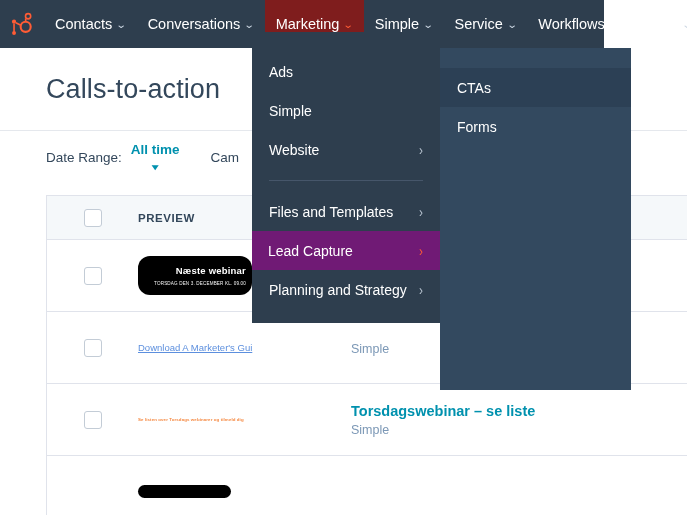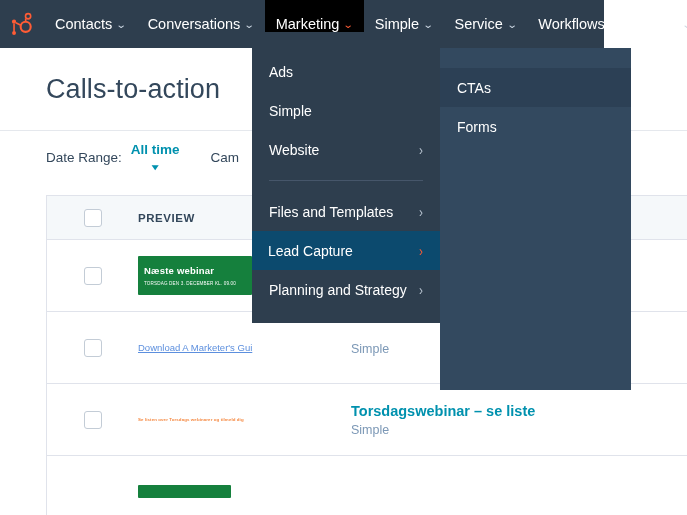--- a/index.html
+++ b/index.html
@@ -52,21 +52,21 @@
     gap: 5px;
     padding: 0 11px;
     height: 48px;
     color: #ffffff;
     font-size: 14.5px;
     white-space: nowrap;
     cursor: pointer;
   }
 
   .nav-item.active {
-    background: #000000;
+    background: #7f1d1d;
   }
 
   .nav-caret {
     display: inline-block;
     font-size: 10px;
     line-height: 1;
     color: #cbd6e2;
     transform: scaleX(1.35) translateY(1px);
   }
 
@@ -183,26 +183,26 @@
   .trow {
     display: flex;
     align-items: center;
     min-height: 72px;
     border-bottom: 1px solid #e0e3eb;
     background: #fff;
   }
 
   
   .cta-orange {
-    background: #15803d;
+    background: #000000;
     color: #ffffff;
     width: 114px;
     padding: 9px 6px;
-    text-align: left;
-    border-radius: 1px;
+    text-align: right;
+    border-radius: 12px;
   }
   .cta-orange .t1 {
     font-size: 9.5px;
     font-weight: bold;
     letter-spacing: .2px;
     line-height: 1.2;
   }
   .cta-orange .t2 {
     font-size: 4.6px;
     letter-spacing: .15px;
@@ -261,21 +261,21 @@
     display: flex;
     align-items: center;
     justify-content: space-between;
     padding: 0 17px 0 17px;
     color: #ffffff;
     font-size: 14px;
     cursor: pointer;
     white-space: nowrap;
   }
 
-  .dd-item.hl { background: #0c4a6e; padding-left: 16px; }
+  .dd-item.hl { background: #701a75; padding-left: 16px; }
 
   .dd-chev {
     color: #b9c5d1;
     font-size: 12px;
     transform: scaleY(1.25);
     display: inline-block;
   }
 
   .dd-item.hl .dd-chev { color: #ff5c35; }
 

